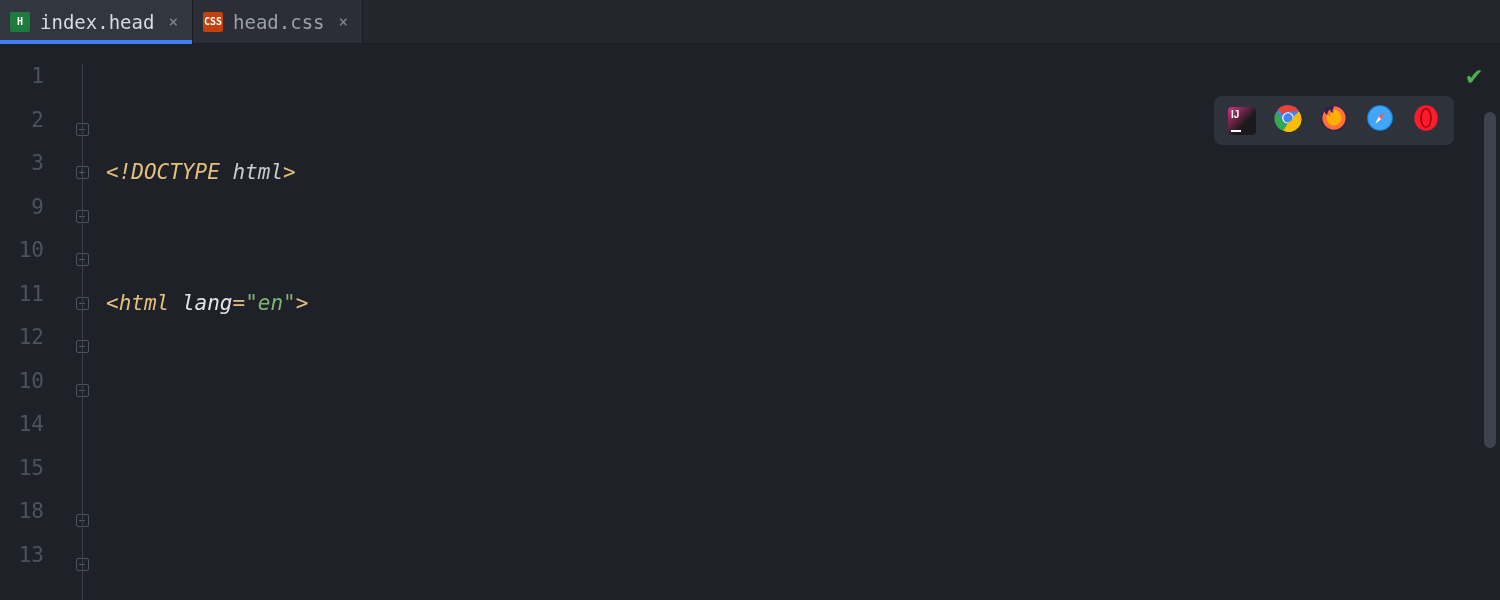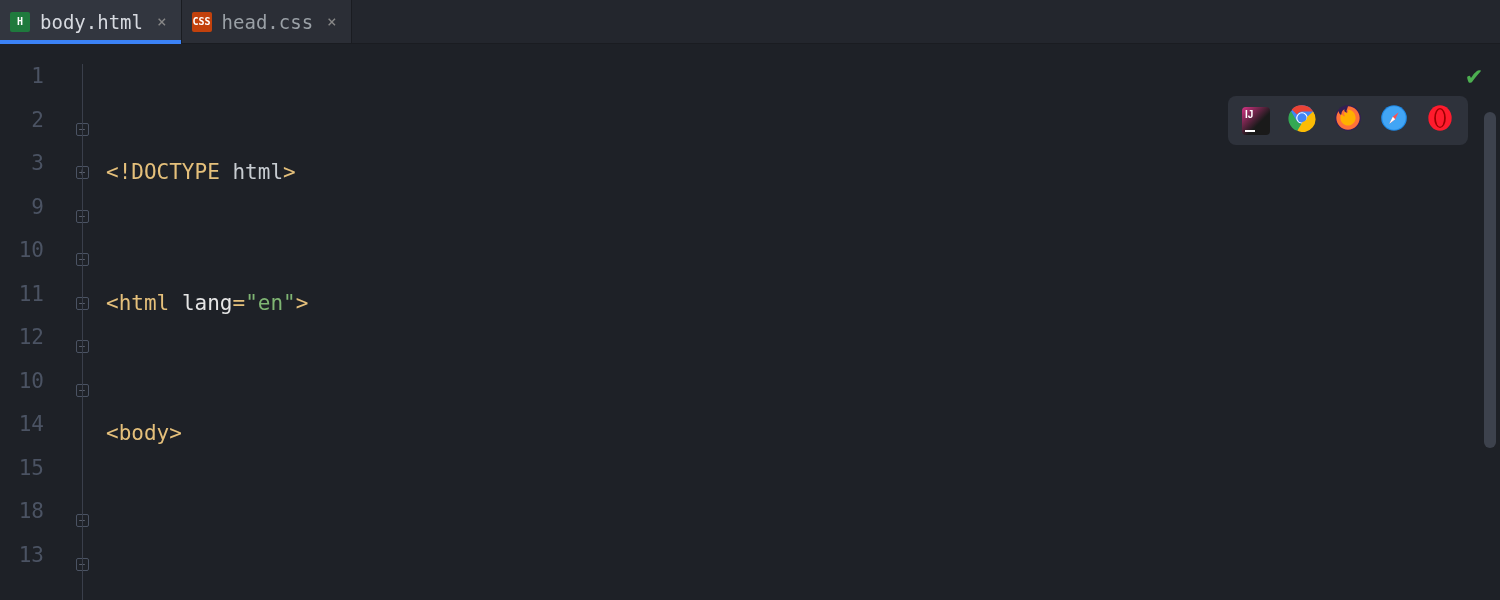--- a/index.html
+++ b/index.html
@@ -100,34 +100,34 @@
     border-radius: 2px;
   }
   .code {
     flex: 1;
     padding-top: 20px;
     line-height: 43.5px;
     white-space: pre;
     position: relative;
   }
   .ln { height: 43.5px; padding-right: 14px; }
-  .row { height: 43.5px; position: relative; }
+  .row { height: 43.5px; position: relative; font-style: italic; }
 
   
   .p  { color: #e5c07b; } 
   .t  { color: #e5c07b; } 
   .a  { color: #e5e5e5; } 
   .s  { color: #7fb573; } 
   .d  { color: #c7ccd1; } 
   .fold-dots { background: #3a3f4b; border-radius: 3px; padding: 0 4px; color: #8a8f98; }
 
   
   .preview-bar {
     position: absolute;
-    top: 96px; right: 32px;
+    top: 96px; right: 46px;
     display: flex;
     gap: 18px;
     background: #2e323b;
     padding: 8px 14px;
     border-radius: 8px;
     align-items: center;
   }
   .preview-bar svg, .preview-bar .blob { width: 28px; height: 28px; }
 
   
@@ -152,21 +152,21 @@
     background: #3d424d;
     border-radius: 6px;
   }
 </style>
 </head>
 <body>
 
 <div class="tabbar">
   <div class="tab active">
     <span class="file-icon html">H</span>
-    <span>body.html</span>
+    <span>index.head</span>
     <span class="close">×</span>
   </div>
   <div class="tab">
     <span class="file-icon css">CSS</span>
     <span>head.css</span>
     <span class="close">×</span>
   </div>
 </div>
 
 <div class="editor">
@@ -215,21 +215,20 @@
         <span>−</span>
       </div>
     <div class="foldmark">
         <span>−</span>
       </div>
   </div>
 
   <div class="code">
     <div class="row"><span class="p">&lt;!</span><span class="t">DOCTYPE</span><span class="d"> html</span><span class="p">&gt;</span></div>
     <div class="row"><span class="p">&lt;</span><span class="t">html</span><span> </span><span class="a">lang</span><span class="p">=</span><span class="s">"en"</span><span class="p">&gt;</span></div>
-    <div class="row"><span class="p">&lt;</span><span class="t">body</span><span class="p">&gt;</span></div>
     
     
     
     
     
     
     
     
   </div>
 </div>

